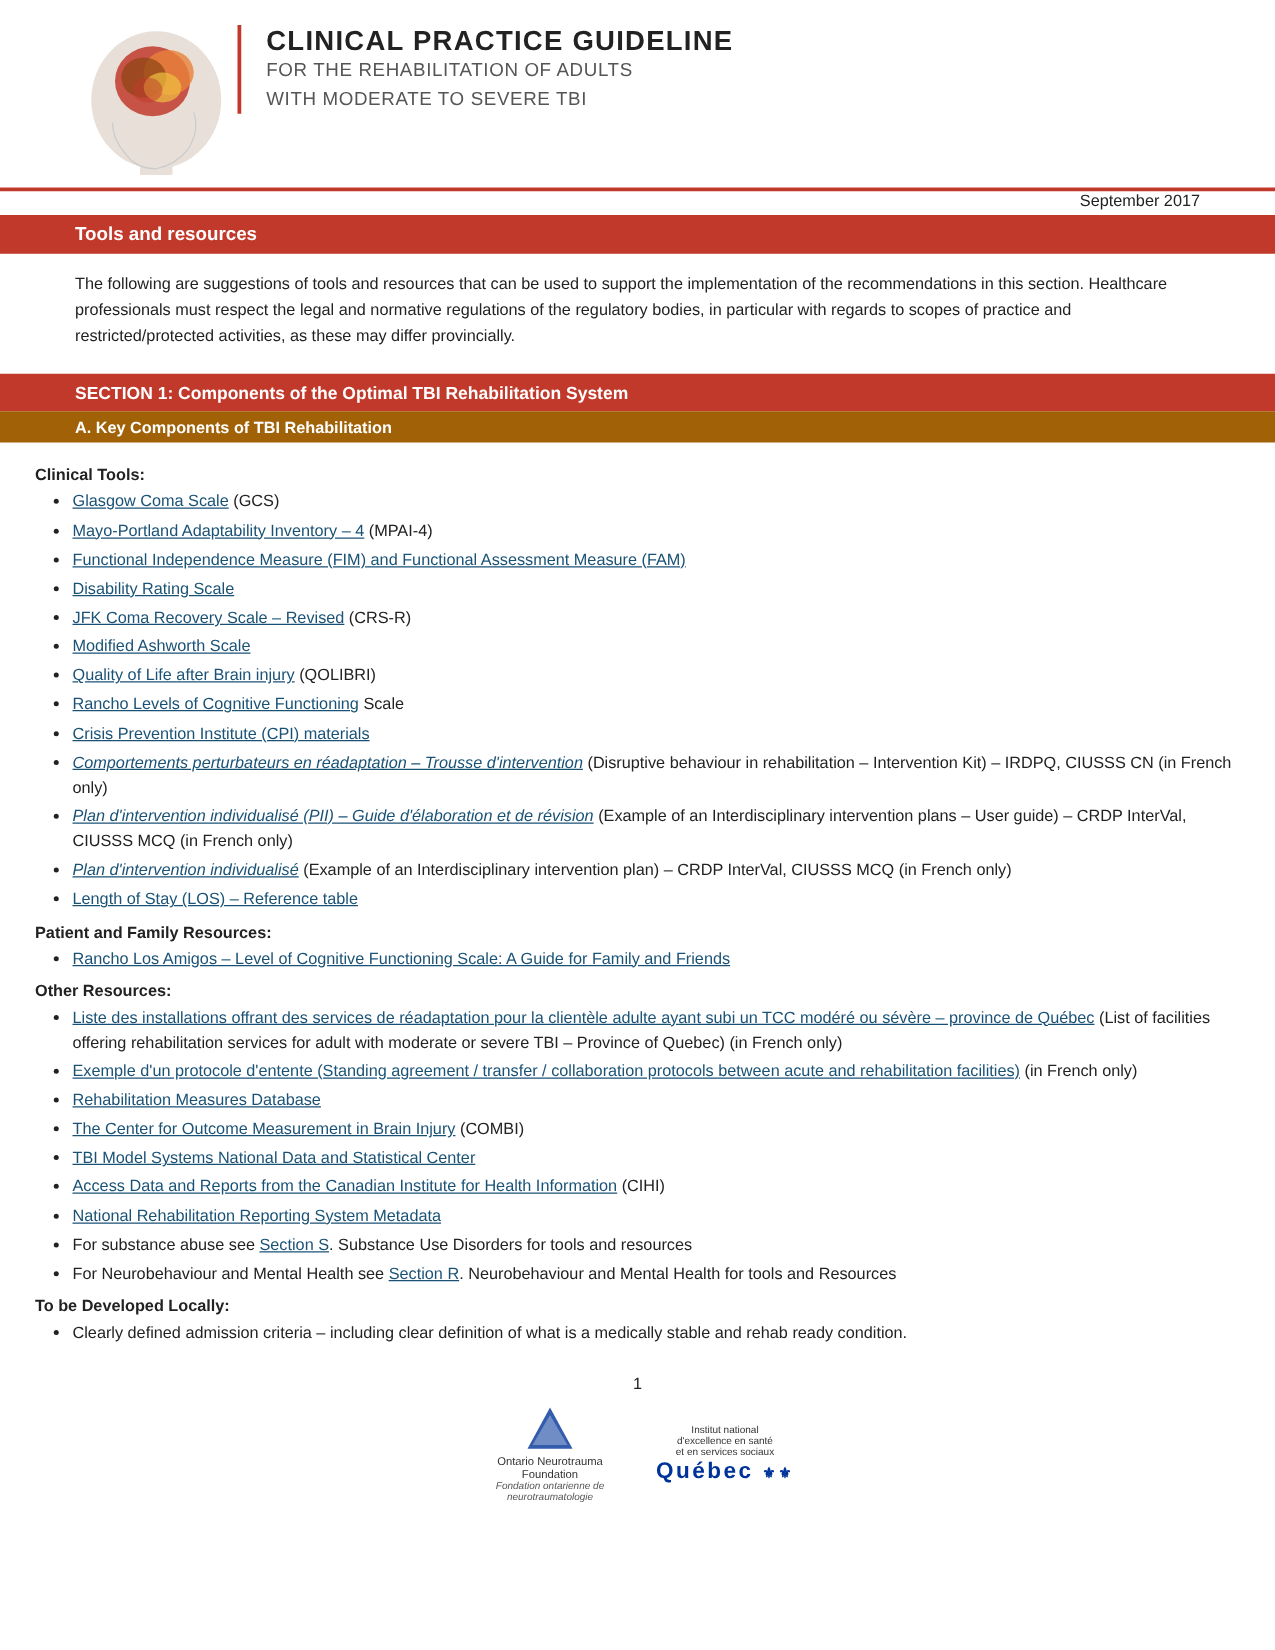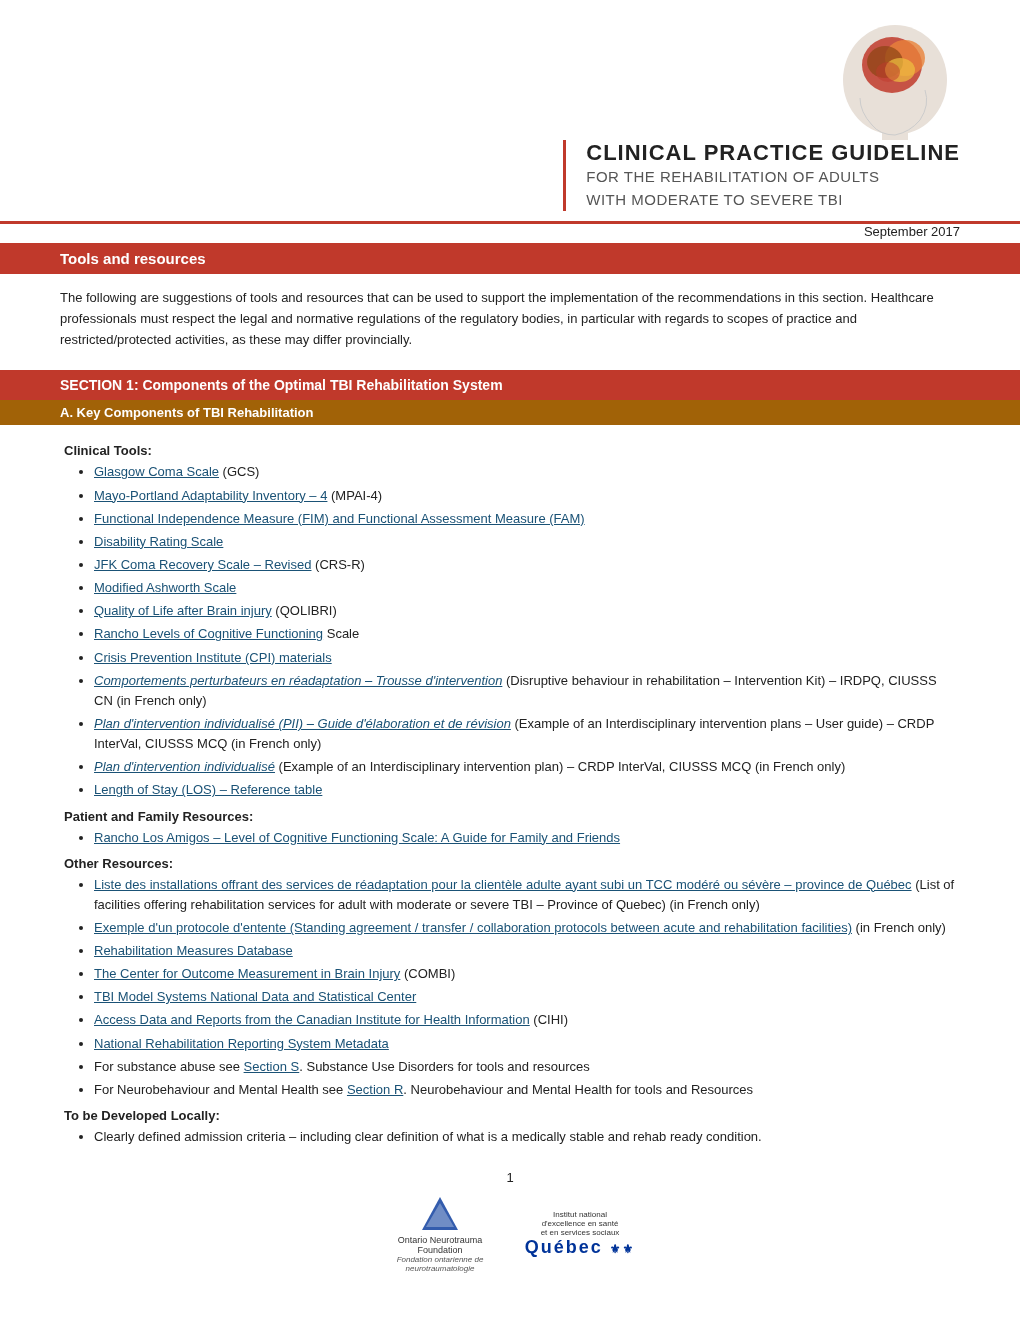--- a/index.html
+++ b/index.html
@@ -16,24 +16,23 @@
       width: 1020px;
       min-height: 1320px;
       background: #fff;
       padding: 0;
       position: relative;
     }
 
     
     .header {
       display: flex;
-      align-items: flex-end;
+      align-items: flex-start;
       padding: 20px 60px 10px 60px;
       border-bottom: 3px solid #c0392b;
-      flex-direction: column;
     }
 
     .header-text {
       border-left: 3px solid #c0392b;
       padding-left: 20px;
     }
 
     .header-title-main {
       font-size: 22px;
       font-weight: bold;
@@ -88,21 +87,21 @@
     .subsection-a-header {
       background: #a16207;
       color: #fff;
       font-weight: bold;
       font-size: 13px;
       padding: 5px 60px;
       margin: 0;
     }
 
     .content-area {
-      padding: 10px 64px;
+      padding: 10px 28px;
     }
 
     .bold-label {
       font-weight: bold;
       font-size: 13px;
       margin: 8px 0 4px 0;
     }
 
     ul {
       list-style: disc;

